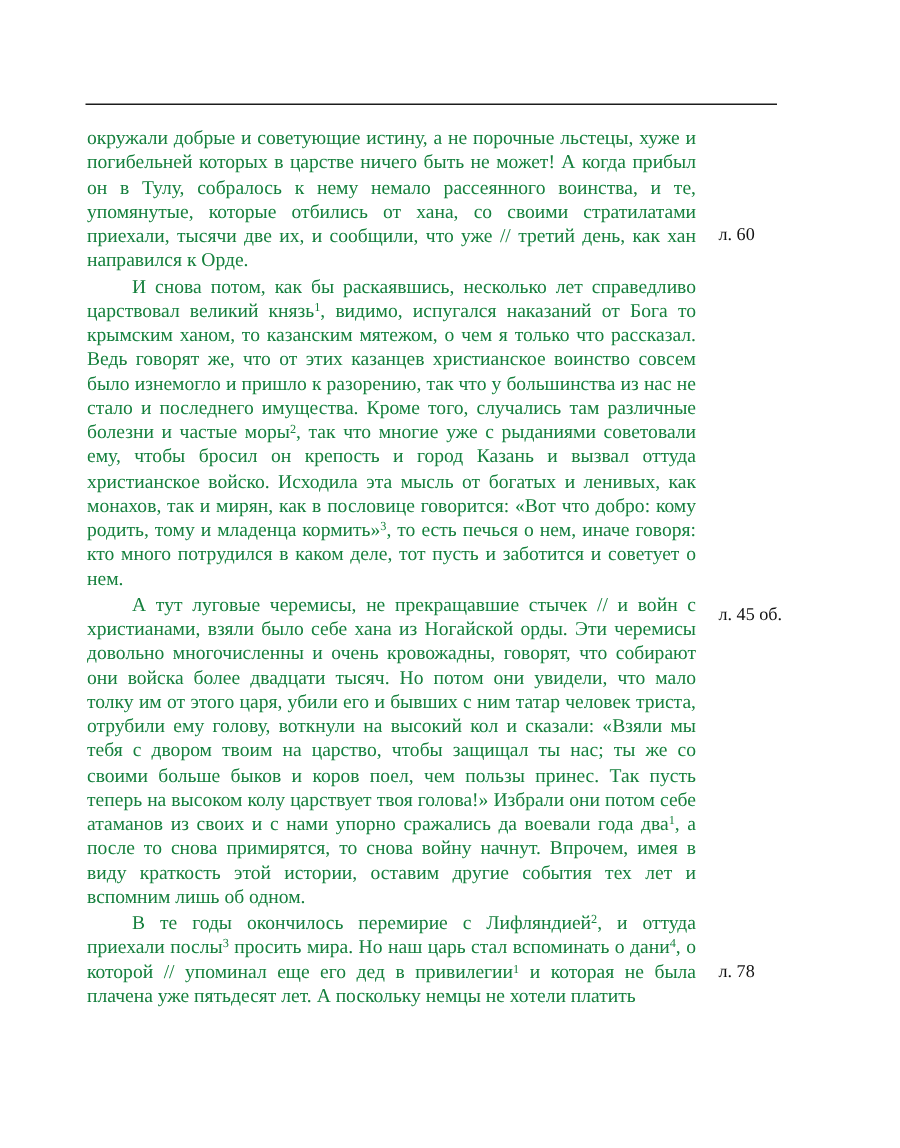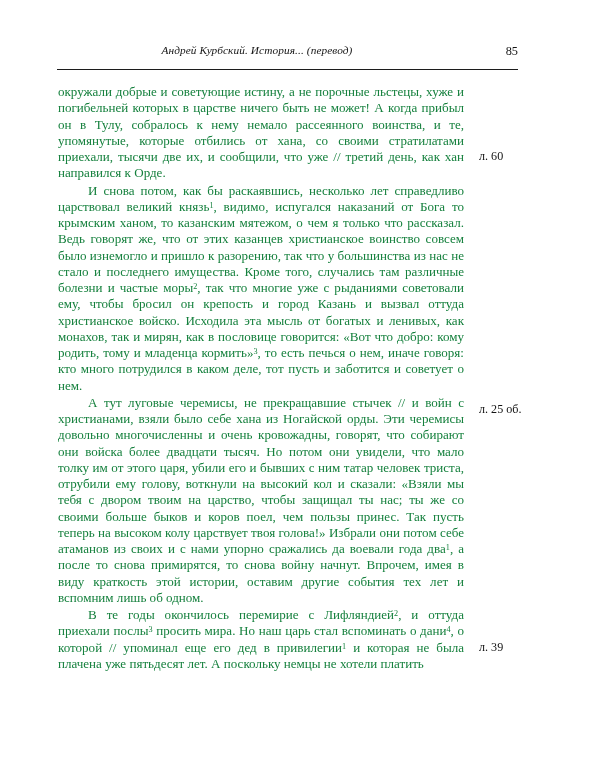--- a/index.html
+++ b/index.html
@@ -96,31 +96,27 @@
   }
   .mn-1 { left: 479px; top: 148px; }
   .mn-2 { left: 479px; top: 401px; }
   .mn-3 { left: 479px; top: 639px; }
 </style>
 </head>
 <body>
 
 <div class="page">
 
-  <div class="header-row">
-    <div class="header-title">Андрей Курбский. История... (перевод)</div>
-    <div class="header-pageno">85</div>
-  </div>
 
   <div class="header-rule"></div>
 
   <div class="textcol" id="textcol">
       <p class="para cont"><span>окружали добрые и советующие истину, а не порочные льстецы, хуже и погибельней которых в царстве ничего быть не может! А когда прибыл он в Тулу, собралось к нему немало рассеянного воинства, и те, упомянутые, которые отбились от хана, со своими стратилатами приехали, тысячи две их, и сообщили, что уже // третий день, как хан направился к Орде.</span></p>
       <p class="para nofirst"><span>И снова потом, как бы раскаявшись, несколько лет справедливо царствовал великий князь</span><sup class="fn">1</sup><span>, видимо, испугался наказаний от Бога то крымским ханом, то казанским мятежом, о чем я только что рассказал. Ведь говорят же, что от этих казанцев христианское воинство совсем было изнемогло и пришло к разорению, так что у большинства из нас не стало и последнего имущества. Кроме того, случались там различные болезни и частые моры</span><sup class="fn">2</sup><span>, так что многие уже с рыданиями советовали ему, чтобы бросил он крепость и город Казань и вызвал оттуда христианское войско. Исходила эта мысль от богатых и ленивых, как монахов, так и мирян, как в пословице говорится: «Вот что добро: кому родить, тому и младенца кормить»</span><sup class="fn">3</sup><span>, то есть печься о нем, иначе говоря: кто много потрудился в каком деле, тот пусть и заботится и советует о нем.</span></p>
       <p class="para nofirst"><span>А тут луговые черемисы, не прекращавшие стычек // и войн с христианами, взяли было себе хана из Ногайской орды. Эти черемисы довольно многочисленны и очень кровожадны, говорят, что собирают они войска более двадцати тысяч. Но потом они увидели, что мало толку им от этого царя, убили его и бывших с ним татар человек триста, отрубили ему голову, воткнули на высокий кол и сказали: «Взяли мы тебя с двором твоим на царство, чтобы защищал ты нас; ты же со своими больше быков и коров поел, чем пользы принес. Так пусть теперь на высоком колу царствует твоя голова!» Избрали они потом себе атаманов из своих и с нами упорно сражались да воевали года два</span><sup class="fn">1</sup><span>, а после то снова примирятся, то снова войну начнут. Впрочем, имея в виду краткость этой истории, оставим другие события тех лет и вспомним лишь об одном.</span></p>
       <p class="para nofirst"><span>В те годы окончилось перемирие с Лифляндией</span><sup class="fn">2</sup><span>, и оттуда приехали послы</span><sup class="fn">3</sup><span> просить мира. Но наш царь стал вспоминать о дани</span><sup class="fn">4</sup><span>, о которой // упоминал еще его дед в привилегии</span><sup class="fn">1</sup><span> и которая не была плачена уже пятьдесят лет. А поскольку немцы не хотели платить</span></p>
     </div>
 
   <div class="margin-note mn-1">л. 60</div>
-  <div class="margin-note mn-2">л. 25 об.</div>
-  <div class="margin-note mn-3">л. 39</div>
+  <div class="margin-note mn-2">л. 45 об.</div>
+  <div class="margin-note mn-3">л. 78</div>
 
 </div>
 
 </body></html>

